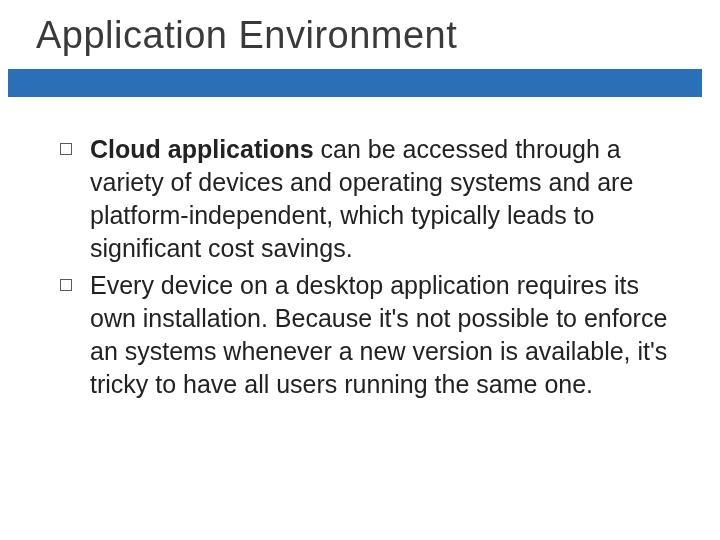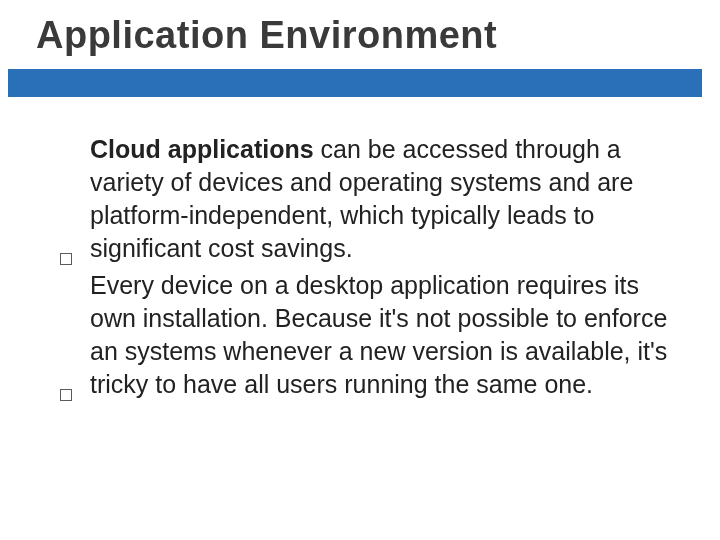--- a/index.html
+++ b/index.html
@@ -5,36 +5,36 @@
     * { margin: 0; padding: 0; box-sizing: border-box; }
     body {
       width: 720px;
       height: 540px;
       background: #ffffff;
       font-family: Arial, Helvetica, sans-serif;
       color: #1a1a1a;
     }
     .slide-title {
       font-size: 38px;
-      font-weight: 700;
+      font-weight: 400;
       color: #3a3a3a;
       padding: 14px 0 12px 36px;
       letter-spacing: 0.5px;
     }
     .title-bar {
       height: 28px;
       background: #2970b8;
       margin: 0 18px 0 8px;
     }
     .content {
       padding: 36px 36px 0 60px;
     }
     .bullet-item {
       display: flex;
-      align-items: flex-end;
+      align-items: flex-start;
       margin-bottom: 4px;
     }
     .bullet-marker {
       flex: 0 0 auto;
       width: 12px;
       height: 12px;
       border: 1.5px solid #5a5a5a;
       margin-top: 10px;
       margin-right: 18px;
     }

